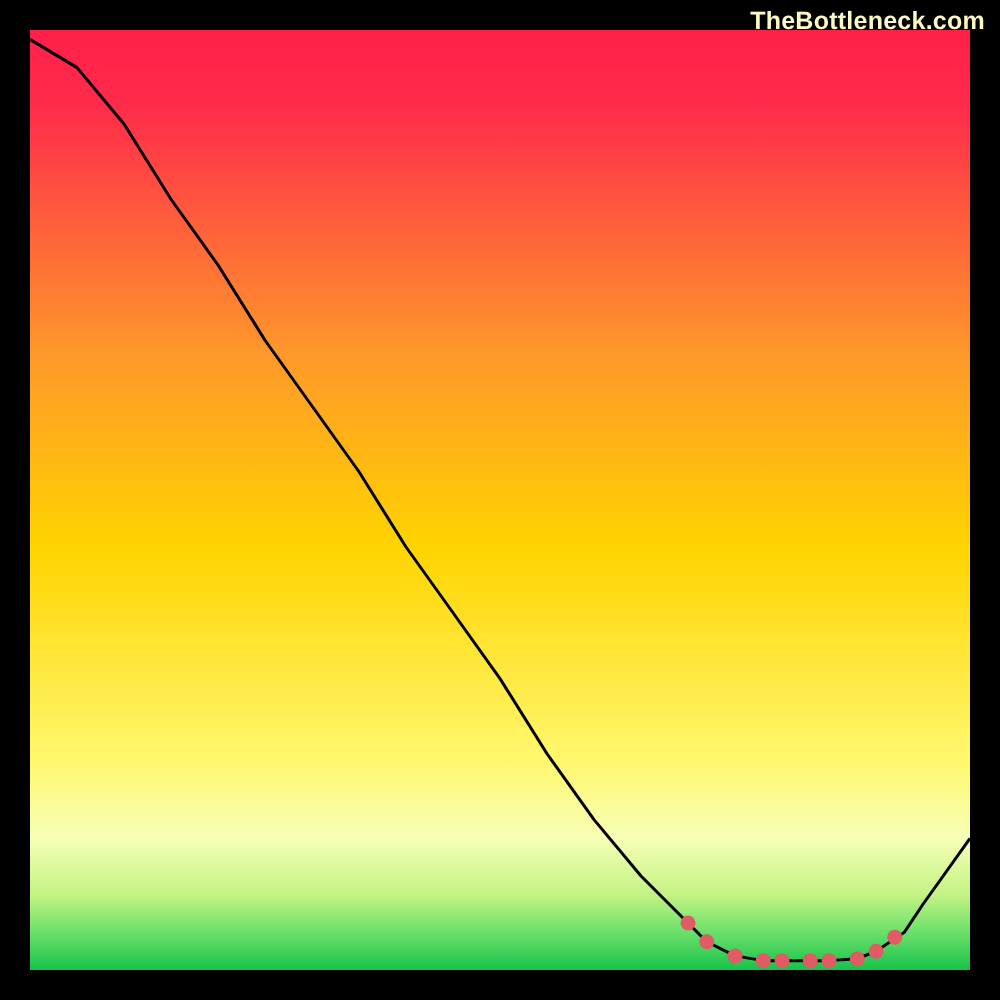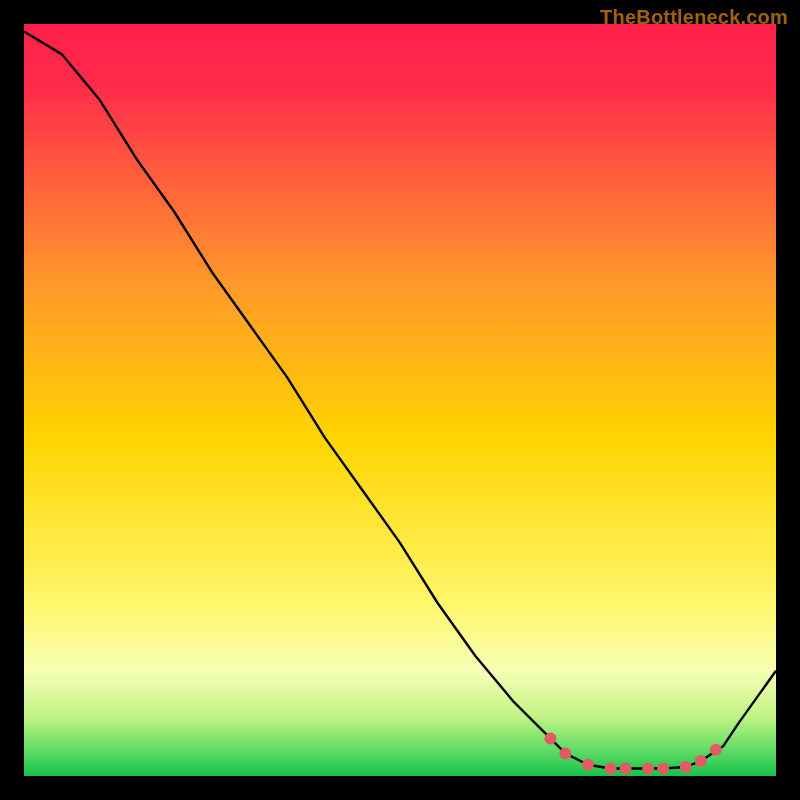--- a/index.html
+++ b/index.html
@@ -16,21 +16,21 @@
     height: 800px;
   }
   svg { display: block; }
   .watermark {
     position: absolute;
     top: 6px;
     right: 12px;
     font-family: Arial, Helvetica, sans-serif;
     font-size: 20px;
     font-weight: 600;
-    color: #a16207;
+    color: #fef9c3;
     letter-spacing: 0.2px;
   }
 </style>
 </head>
 <body>
 
 <div class="wrap">
   <svg width="800" height="800" viewBox="0 0 800 800">
     <defs>
       <linearGradient id="bgGrad" x1="0" y1="0" x2="0" y2="1">

